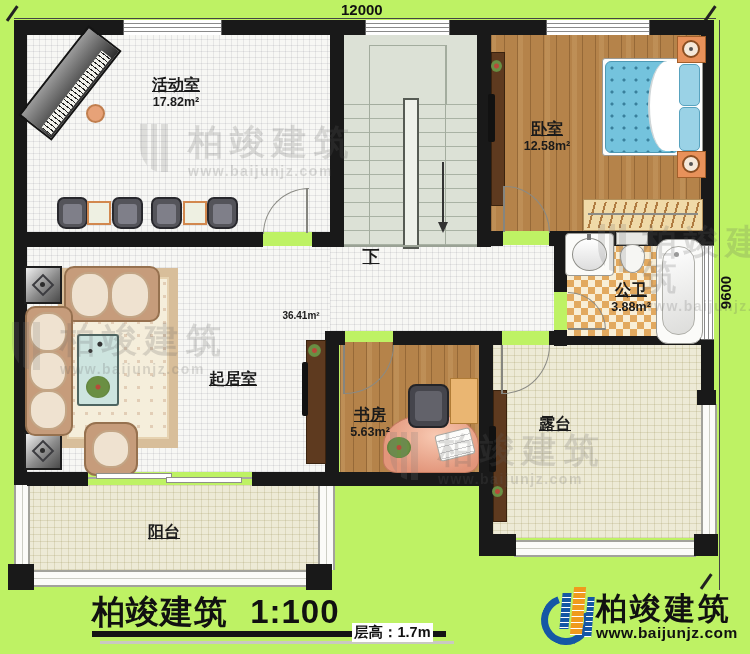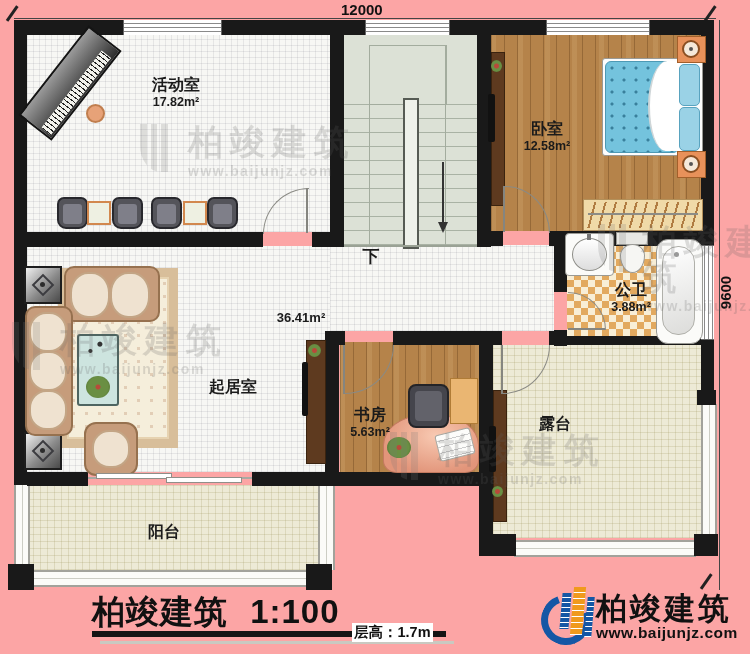--- a/index.html
+++ b/index.html
@@ -1,16 +1,16 @@
 <!DOCTYPE html>
 <html><head>
 <meta charset="utf-8">
 <style>
   html,body{margin:0;padding:0;}
-  .page{position:relative;width:750px;height:654px;background:#fca5a5;overflow:hidden;
+  .page{position:relative;width:750px;height:654px;background:#bef264;overflow:hidden;
         font-family:"Liberation Sans", sans-serif;color:#1d1d1d;}
   .a{position:absolute;}
   
   .tile{background-color:#f7f7f4;background-image:
     repeating-linear-gradient(0deg, rgba(110,110,125,.13) 0 1px, transparent 1px 6px),
     repeating-linear-gradient(90deg, rgba(110,110,125,.13) 0 1px, transparent 1px 6px);}
   .wood{background-color:#b5834a;background-image:
     repeating-linear-gradient(90deg, rgba(70,38,8,.28) 0 1px, transparent 1px 13px),
     repeating-linear-gradient(90deg, rgba(255,228,175,.12) 0 5px, transparent 5px 27px);}
   .cream{background-color:#edead6;background-image:
@@ -24,21 +24,21 @@
   .win-v{position:absolute;background:#fff;z-index:11;border-top:1px solid #666;border-bottom:1px solid #666;
     background-image:repeating-linear-gradient(90deg, transparent 0 3px, #8a8a8a 3px 4px);}
   .par-h{position:absolute;background:#fbfbf8;border-top:2px solid #a2a29b;border-bottom:2px solid #a2a29b;z-index:9;
     background-image:linear-gradient(#cccdc4,#cccdc4);background-size:100% 1px;background-position:center;background-repeat:no-repeat;}
   .par-v{position:absolute;background:#fbfbf8;border-left:2px solid #a2a29b;border-right:2px solid #a2a29b;z-index:9;
     background-image:linear-gradient(90deg,#cccdc4,#cccdc4);background-size:1px 100%;background-position:center;background-repeat:no-repeat;}
   .arc{position:absolute;z-index:22;}
   .leaf{position:absolute;background:#85857f;z-index:22;}
   .room-label{position:absolute;transform:translateX(-50%);text-align:center;font-weight:bold;
     line-height:1.18;white-space:nowrap;z-index:30;color:#1b1b1b;}
-  .room-label .nm{font-size:16px;display:block;}
+  .room-label .nm{font-size:16px;display:block;text-decoration:underline;}
   .room-label .ar{font-size:12.5px;display:block;}
   .f{z-index:15;}  
   .fx{z-index:20;} 
   .chair{position:absolute;width:27px;height:28px;background:#54545a;border:2px solid #28282d;border-radius:7px 7px 9px 9px;z-index:15;}
   .chair::before{content:"";position:absolute;left:4px;right:4px;top:5px;bottom:3px;background:#7f7f89;border-radius:3px;}
   .stable{position:absolute;width:20px;height:20px;background:#eef0e2;border:2px solid #d2884e;z-index:15;}
   .speaker{position:absolute;width:34px;height:34px;border:2px solid #1d1d1d;z-index:15;
     background:linear-gradient(135deg,#f0f0f0 0%,#8a8a8a 55%,#4a4a4a 100%);}
   .speaker::before{content:"";position:absolute;left:9px;top:9px;width:12px;height:12px;border:2px solid #3c3c40;transform:rotate(45deg);}
   .speaker::after{content:"";position:absolute;left:14px;top:14px;width:5px;height:5px;background:#2c2c2c;border-radius:50%;}
@@ -233,25 +233,25 @@
       <span class="ar">12.58m²</span>
   </div>
   <div class="room-label" style="left:631px;top:281px;">
     <span class="nm">公卫</span>
       <span class="ar">3.88m²</span>
   </div>
   <div class="room-label" style="left:370px;top:406px;">
     <span class="nm">书房</span>
       <span class="ar">5.63m²</span>
   </div>
-  <div class="room-label" style="left:233px;top:378px;">
+  <div class="room-label" style="left:233px;top:370px;">
     <span class="nm">起居室</span>
   </div>
   <div class="room-label" style="left:301px;top:310px;">
-    <span class="ar" style="font-size:13px;">36.41m²</span>
+    <span class="ar" style="font-size:10px;">36.41m²</span>
   </div>
   <div class="room-label" style="left:555px;top:415px;">
     <span class="nm">露台</span>
   </div>
   <div class="room-label" style="left:148px;top:523px;padding-left:32px;">
     <span class="nm">阳台</span>
   </div>
   <div class="room-label" style="left:371px;top:247px;">
     <span class="nm" style="font-size:17px;">下</span>
   </div>

